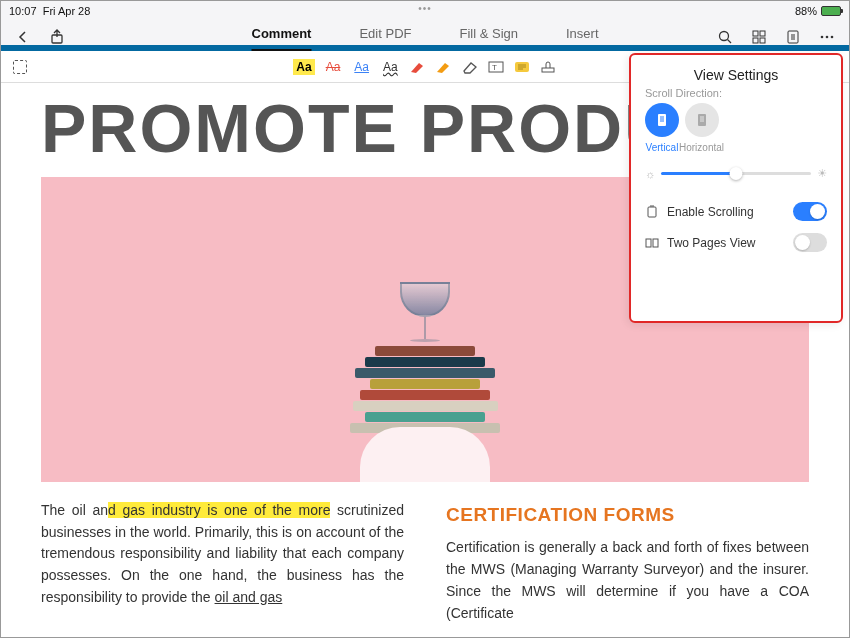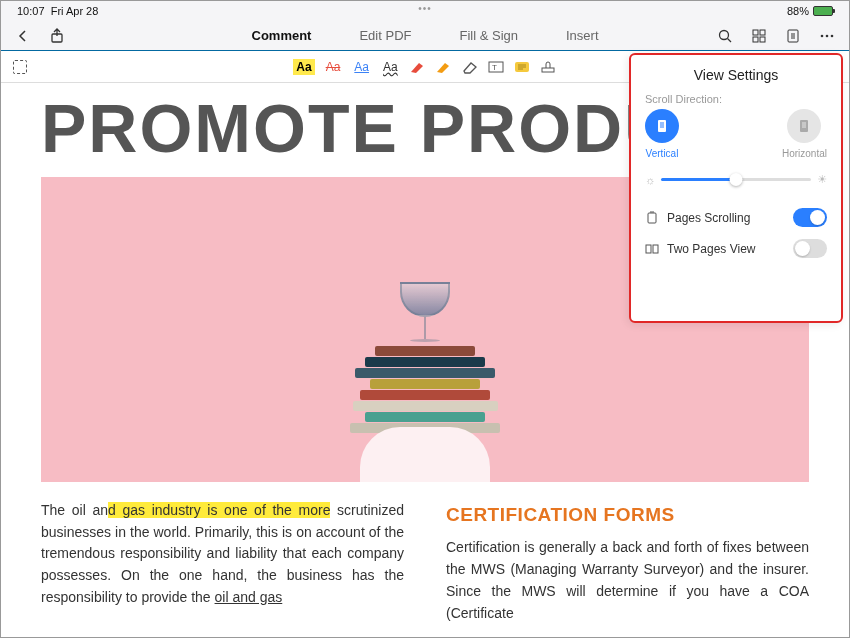--- a/index.html
+++ b/index.html
@@ -1,21 +1,21 @@
 <!DOCTYPE html>
 <html><head>
 <meta charset="utf-8">
 <style>
 *{margin:0;padding:0;box-sizing:border-box}
 body{width:850px;height:638px;font-family:-apple-system,Helvetica,Arial,sans-serif;background:#f5f5f7;overflow:hidden;position:relative;border:1px solid #999}
-.statusbar{height:20px;display:flex;justify-content:space-between;align-items:center;padding:0 16px;font-size:11px;color:#111;background:#f5f5f7}
+.statusbar{height:20px;display:flex;justify-content:space-between;align-items:center;padding:0 8px;font-size:11px;color:#111;background:#f5f5f7}
 .statusbar .right{display:flex;align-items:center;gap:4px}
 .battery-icon{width:20px;height:10px;border:1px solid #333;border-radius:2px;position:relative;background:linear-gradient(to right,#4caf50 100%,transparent 0)}
 .battery-icon:after{content:"";position:absolute;right:-3px;top:2px;width:2px;height:4px;background:#333;border-radius:0 1px 1px 0}
-.topnav{height:30px;display:flex;align-items:center;justify-content:space-between;padding:0 14px;background:#f5f5f7;border-bottom:1px solid #0369a1}
+.topnav{height:30px;display:flex;align-items:flex-end;justify-content:space-between;padding:0 14px;background:#f5f5f7;border-bottom:6px solid #0369a1}
 .topnav .left,.topnav .right{display:flex;align-items:center;gap:18px}
 .topnav .center{display:flex;align-items:center;gap:48px;position:absolute;left:50%;transform:translateX(-50%)}
 .tab{font-size:13px;color:#666;cursor:pointer;padding:4px 0;position:relative}
 .tab.active{color:#111;font-weight:600}
 .tab.active:after{content:"";position:absolute;bottom:-6px;left:0;right:0;height:2px;background:#111}
 .icon-btn{width:16px;height:16px;cursor:pointer;display:flex;align-items:center;justify-content:center}
 .dots{letter-spacing:1px;color:#999;font-size:10px;position:absolute;left:50%;top:2px;transform:translateX(-50%)}
 .toolbar{height:32px;display:flex;align-items:center;justify-content:center;gap:8px;background:#fff;border-bottom:1px solid #ddd;position:relative}
 .toolbar .selbox{position:absolute;left:12px;width:14px;height:14px;border:1.5px dashed #555;border-radius:2px}
 .tool{font-size:12px;cursor:pointer;padding:1px 3px;display:flex;align-items:center}
@@ -42,23 +42,23 @@
 .glass{position:absolute;bottom:130px;width:50px;height:70px}
 .glass-bowl{width:50px;height:35px;border:2px solid rgba(100,120,140,0.5);border-radius:0 0 25px 25px;background:linear-gradient(to bottom,rgba(200,220,230,0.4),rgba(60,100,140,0.6))}
 .glass-stem{width:2px;height:22px;background:rgba(100,120,140,0.5);margin:0 auto}
 .glass-base{width:30px;height:3px;background:rgba(100,120,140,0.4);margin:0 auto;border-radius:50%}
 .cols{display:flex;gap:42px;padding:18px 40px 0}
 .col{flex:1;font-size:14px;line-height:1.55;color:#333;text-align:justify}
 .hl{background:#ffeb3b}
 .heading{color:#e67520;font-family:"Arial Black",Impact,sans-serif;font-weight:900;font-size:19px;letter-spacing:0.5px;margin-bottom:8px}
 .underline{text-decoration:underline}
 .panel{position:absolute;top:52px;right:6px;width:214px;height:270px;background:#fff;border:2px solid #e12828;border-radius:6px;padding:12px 14px;box-shadow:-2px 2px 8px rgba(0,0,0,0.08)}
-.panel-title{text-align:center;font-size:14px;font-weight:500;color:#222;margin-bottom:10px}
+.panel-title{text-align:center;font-size:14px;font-weight:500;color:#222;margin-bottom:4px}
 .panel-sub{font-size:11px;color:#999;margin-bottom:4px}
-.scroll-opts{display:flex;justify-content:space-between;margin-bottom:14px}
+.scroll-opts{display:flex;justify-content:flex-start;margin-bottom:14px}
 .scroll-opt{text-align:center;font-size:10px}
 .scroll-icon{width:34px;height:34px;border-radius:50%;margin:0 auto 5px;display:flex;align-items:center;justify-content:center}
 .scroll-icon.active{background:#2a7fff}
 .scroll-icon.inactive{background:#e5e5e5}
 .scroll-icon svg{width:16px;height:16px}
 .scroll-opt.active{color:#2a7fff}
 .scroll-opt.inactive{color:#999}
 .brightness{display:flex;align-items:center;gap:6px;margin-bottom:16px}
 .sun{font-size:11px;color:#bbb}
 .slider{flex:1;height:3px;background:linear-gradient(to right,#2a7fff 0%,#2a7fff 50%,#ddd 50%,#ddd 100%);border-radius:2px;position:relative}
@@ -225,21 +225,21 @@
         <div class="slider-thumb"></div>
       </div>
     <span class="sun">☀</span>
   </div>
   <div class="toggle-row">
     <div class="lbl">
         <svg viewBox="0 0 14 14">
           <rect x="3" y="2" width="8" height="10" rx="1" stroke="#555" fill="none"></rect>
           <path d="M5 1h4" stroke="#555"></path>
         </svg>
-        <span>Pages Scrolling</span>
+        <span>Enable Scrolling</span>
       </div>
     <div class="switch on"></div>
   </div>
   <div class="toggle-row">
     <div class="lbl">
         <svg viewBox="0 0 14 14">
           <rect x="1" y="3" width="5" height="8" stroke="#555" fill="none"></rect>
           <rect x="8" y="3" width="5" height="8" stroke="#555" fill="none"></rect>
         </svg>
         <span>Two Pages View</span>

